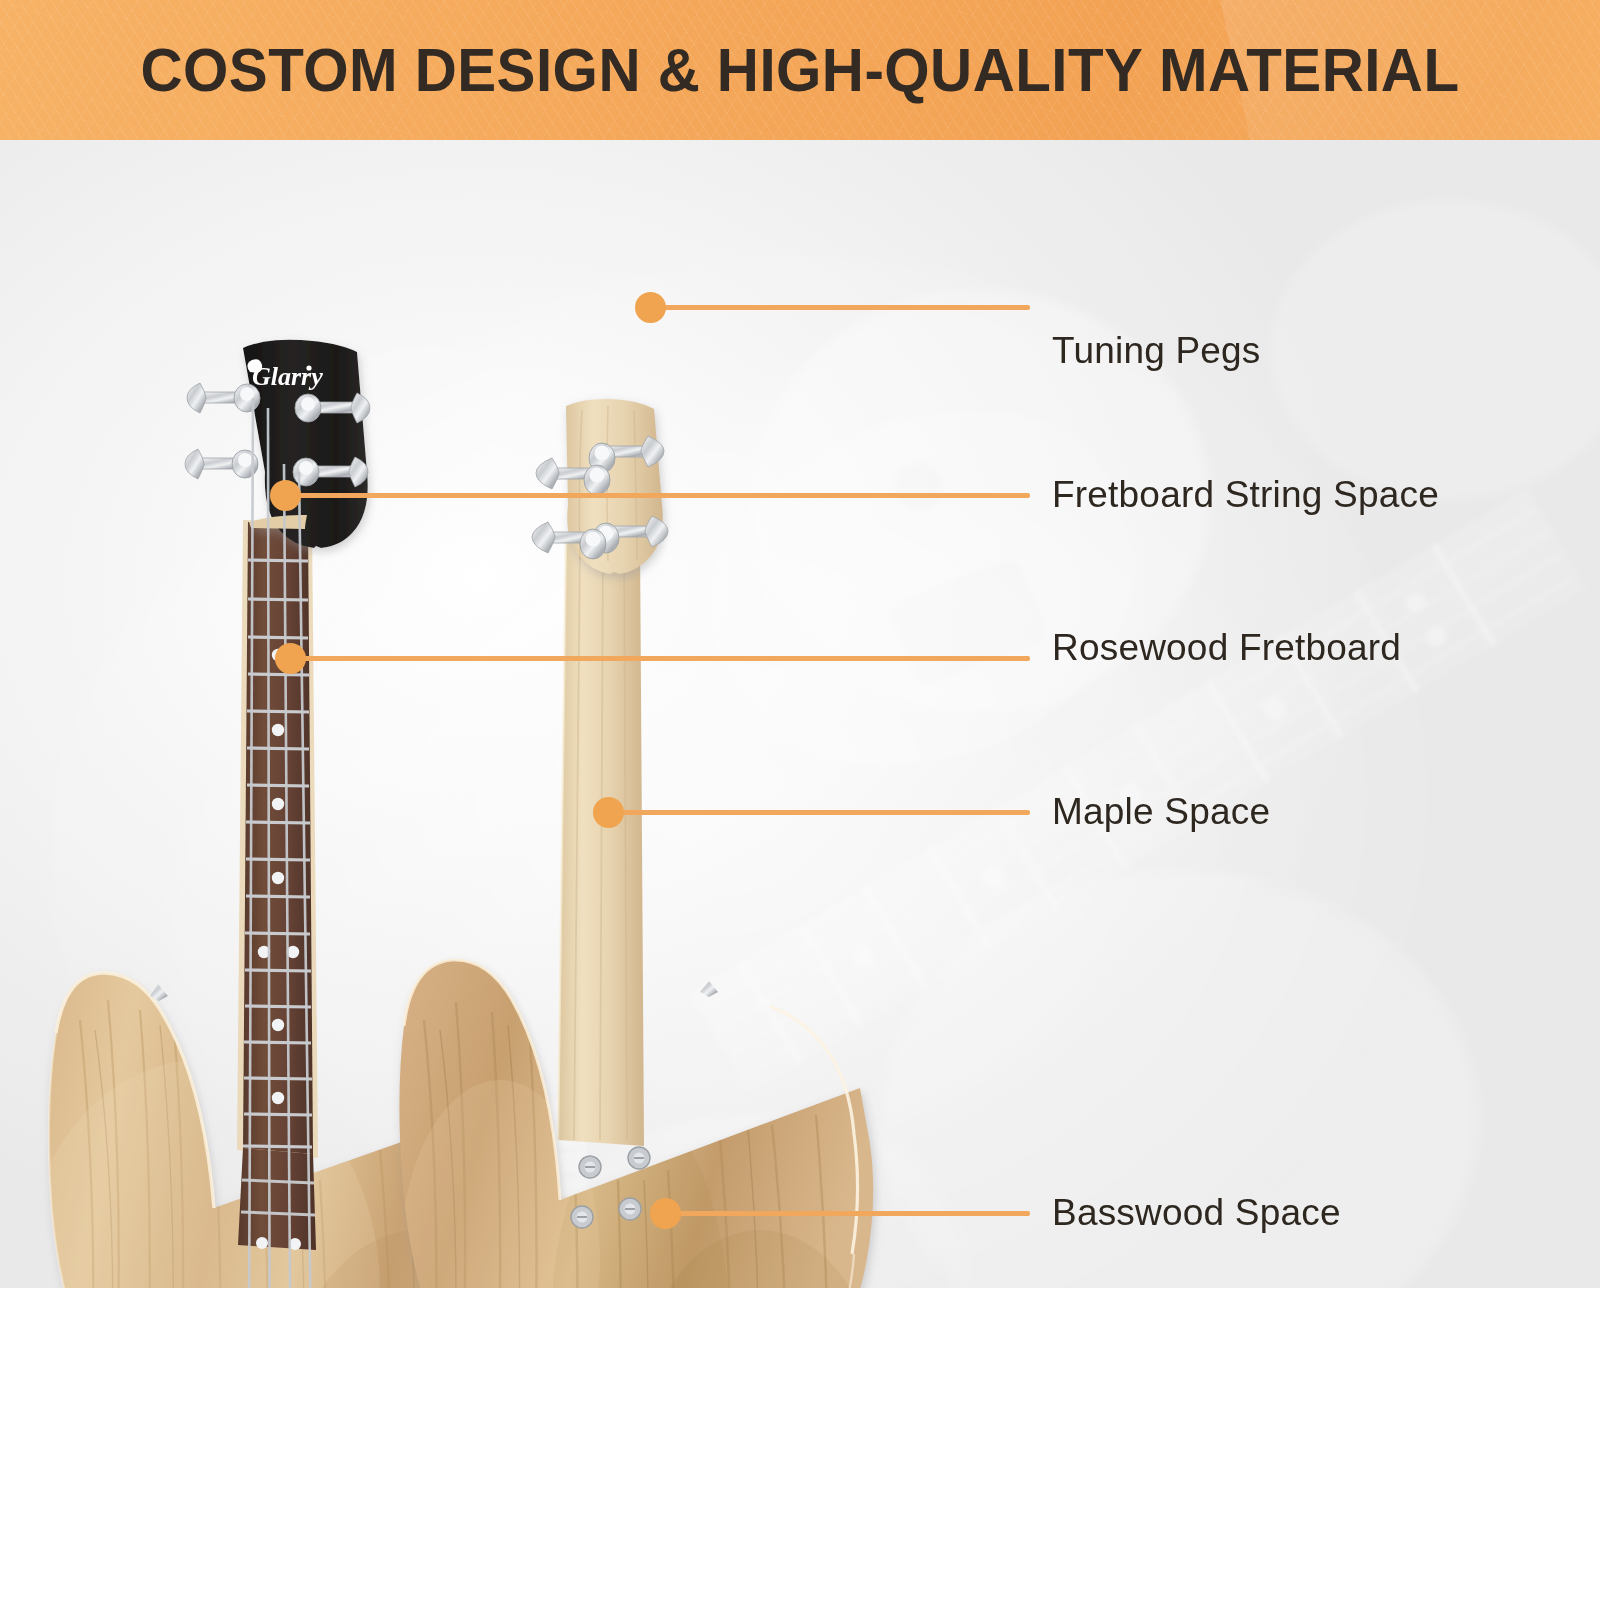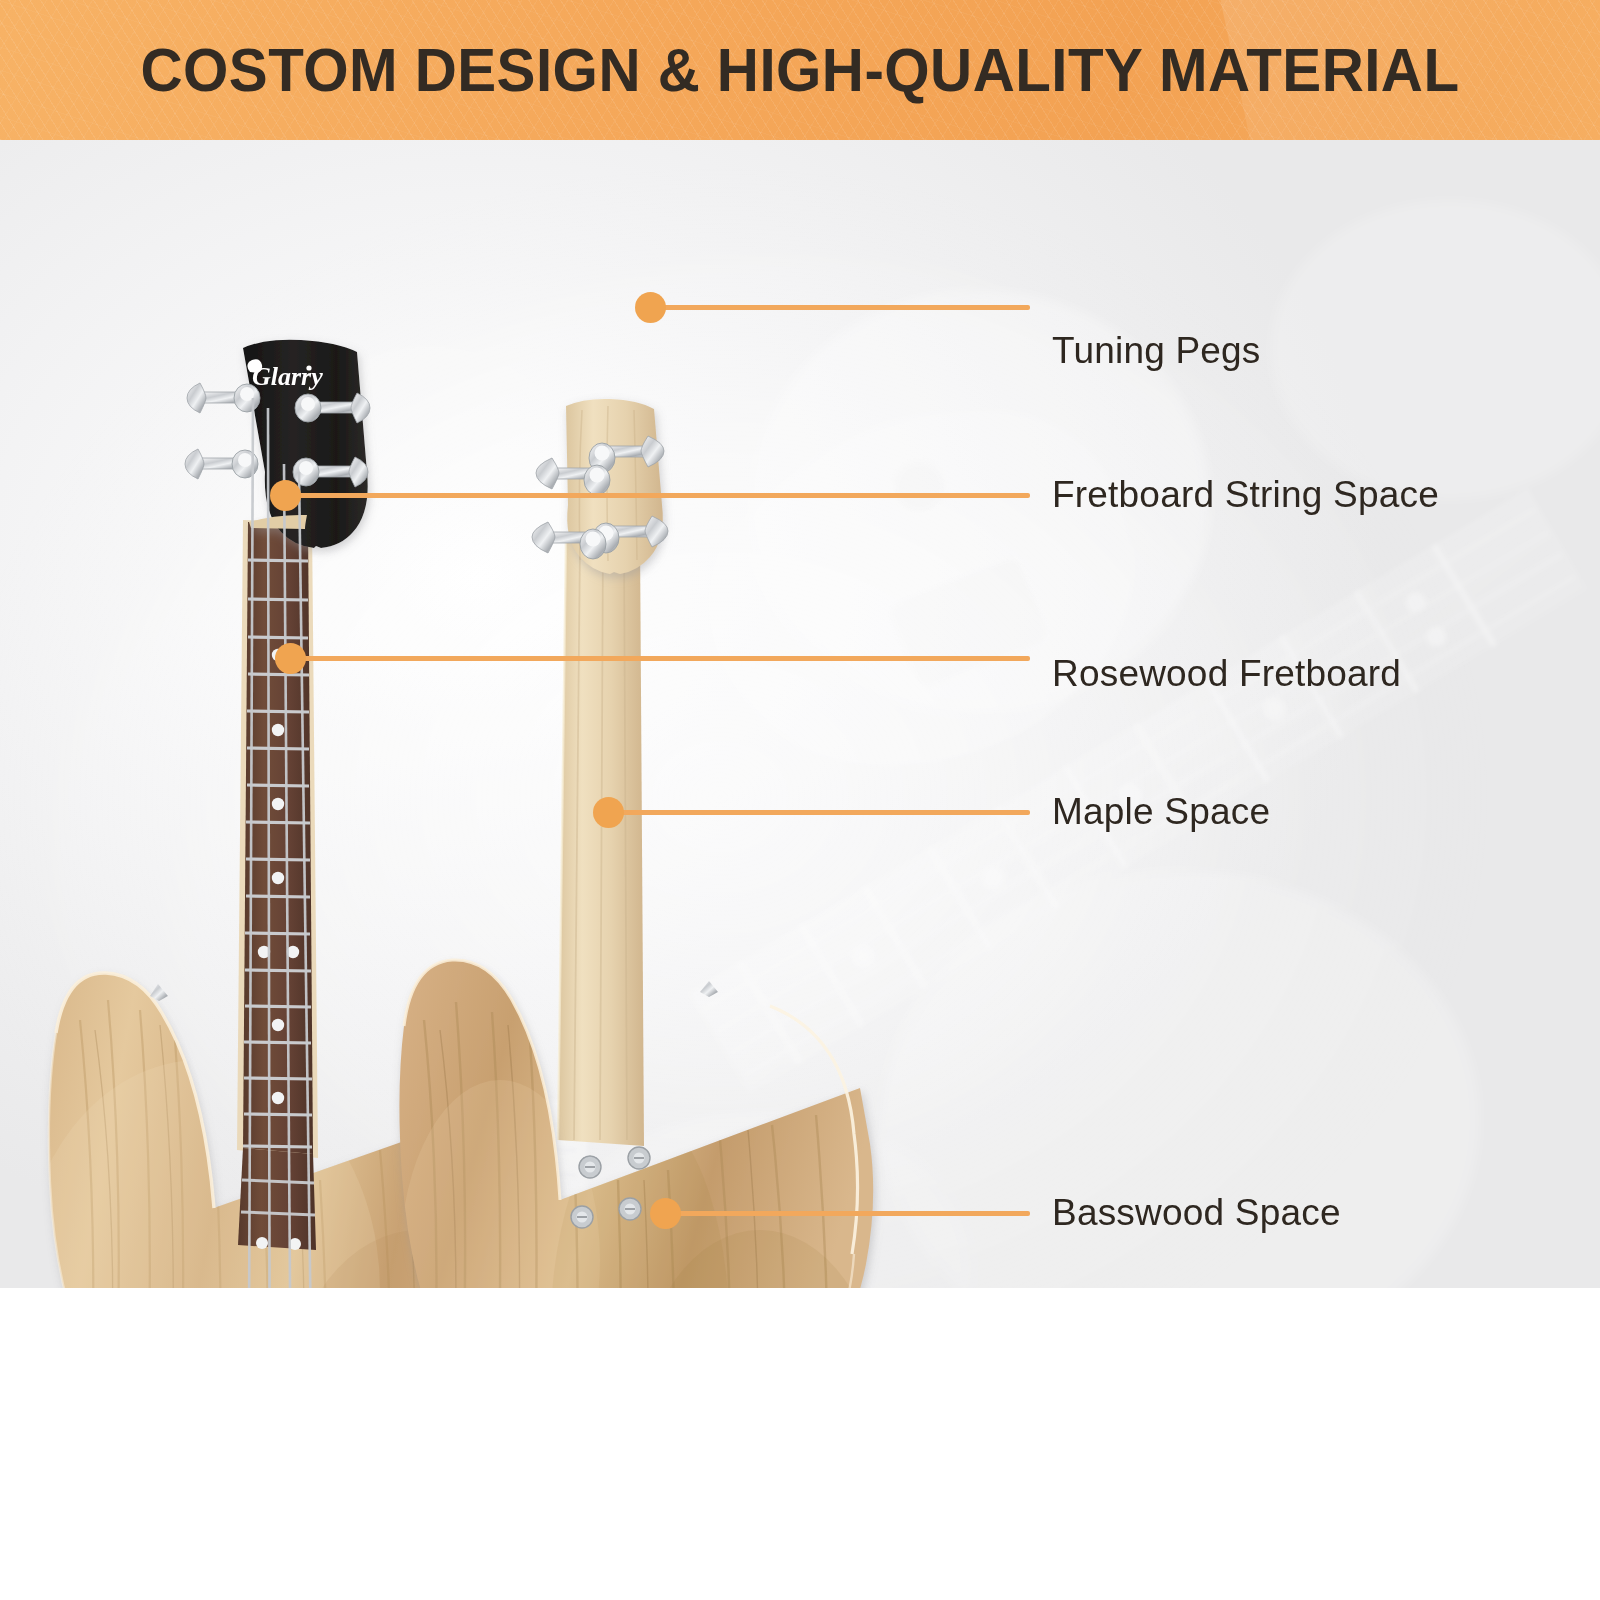--- a/index.html
+++ b/index.html
@@ -600,19 +600,19 @@
         <div class="dot" style="left:650px;top:1058px;width:31px;height:31px;"></div>
       </div>
     </div>
 
   </div>
 
   <div class="calloutlabel" style="left:1052px;top:286px;margin-top:44px;">Tuning Pegs</div>
 
   <div class="calloutlabel" style="left:1052px;top:474px;">Fretboard String Space</div>
 
-  <div class="calloutlabel" style="left:1052px;top:653px;text-align:right;">Rosewood Fretboard</div>
+  <div class="calloutlabel" style="left:1052px;top:627px;text-align:right;">Rosewood Fretboard</div>
 
   <div class="calloutlabel" style="left:1052px;top:791px;">Maple Space</div>
 
   <div class="calloutlabel" style="left:1052px;top:1192px;">Basswood Space</div>
 
 </div>
 
 </body></html>

